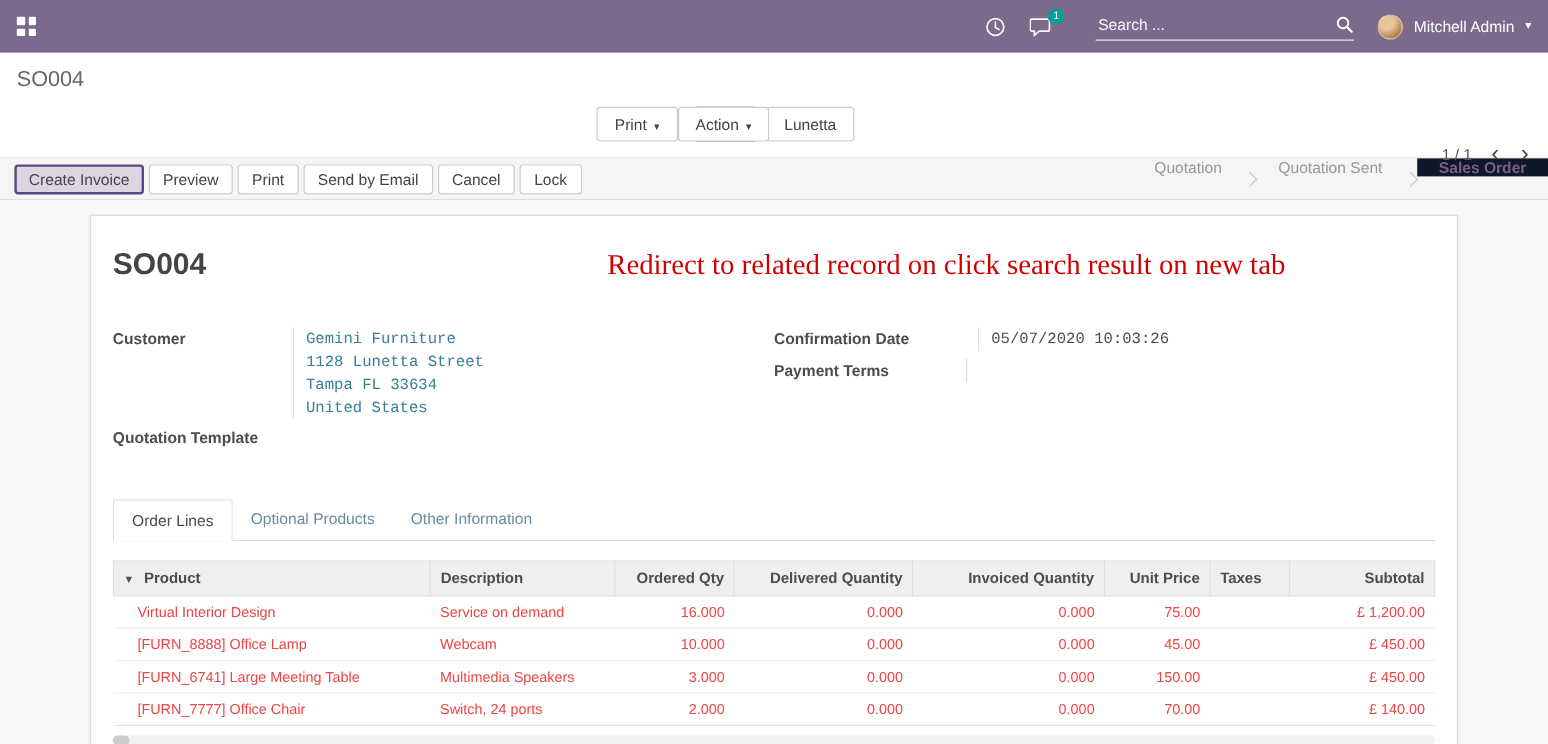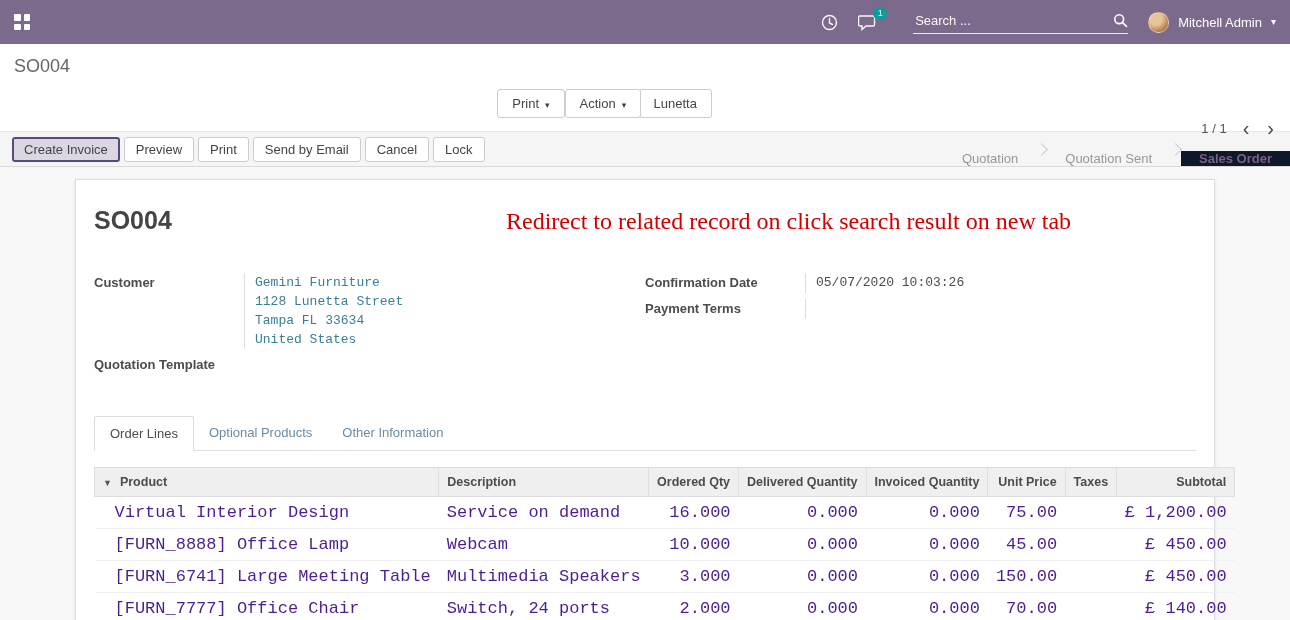--- a/index.html
+++ b/index.html
@@ -92,21 +92,21 @@
   .sbtn {
     font-family: "Liberation Sans", sans-serif;
     background: #fff; border: 1px solid #ccc; border-radius: 3px;
     font-size: 13px; color: #444; padding: 4px 11px; cursor: pointer;
   }
   .sbtn.highlight {
     background: #dcd6e3;
     border: 2px solid #584a80;
     padding: 3px 10px;
   }
-  .sb-steps { margin-left: auto; display: flex; align-items: flex-end; height: 100%; }
+  .sb-steps { margin-left: auto; display: flex; align-items: flex-start; height: 100%; }
   .step {
     display: flex; align-items: center;
     padding: 0 18px;
     color: #979797; font-size: 13px; cursor: pointer;
   }
   .step.active { background: #0f172a; color: #7c5f87; font-weight: 700; }
   .step-sep {
     width: 9px; height: 9px; align-self: center;
     border-top: 1px solid #c9c9c9; border-right: 1px solid #c9c9c9;
     transform: rotate(45deg); margin: 0 1px;
@@ -131,21 +131,21 @@
   }
 
   .groups { display: flex; margin-top: 38px; }
   .group { flex: 1; }
   .frow { display: flex; margin-bottom: 6px; }
   .flabel { width: 150px; font-weight: 700; color: #4c4c4c; padding-top: 2px; flex-shrink: 0; }
   .group.right .flabel { width: 160px; }
   .fvalue { border-left: 1px solid #ddd; padding-left: 10px; min-height: 20px; line-height: 19px; font-family: Liberation Mono, monospace; }
   .fvalue.noline { border-left: none; padding-left: 11px; }
   .link { color: #3a7e96; cursor: pointer; }
-  .plain { color: #4c4c4c; }
+  .plain { color: #4c4c4c; margin-left: 10px; }
 
   
   .tabs { display: flex; margin-top: 34px; border-bottom: 1px solid #ddd; }
   .tab {
     padding: 9px 15px; cursor: pointer;
     color: #6c8ba0; position: relative; top: 1px;
   }
   .tab.active {
     background: #fff; color: #4c4c4c;
     border: 1px solid #ddd; border-bottom: 1px solid #fff;
@@ -157,23 +157,22 @@
   th {
     background: #efefef;
     border: 1px solid #dfdfdf;
     font-size: 12.5px; font-weight: 700; color: #4c4c4c;
     padding: 7px 8px; text-align: left; white-space: nowrap;
   }
   th.num, td.num { text-align: right; }
   td {
     padding: 6px 8px;
     border-top: 1px solid #f0f0f0;
-    color: #4c1d95; font-size: 17px; white-space: nowrap;
+    color: #ef4444; font-size: 12px; white-space: nowrap;
     cursor: pointer;
-    font-family: Liberation Mono, monospace;
   }
   tbody tr:first-child td { border-top: none; }
   tbody { border-bottom: 1px solid #e3e3e3; }
   .col-toggle { font-size: 9px; color: #555; margin-right: 8px; cursor: pointer; }
 
   .hscroll { margin-top: 8px; height: 8px; background: #f2f2f2; border-radius: 4px; position: relative; }
   .hscroll .thumb { position: absolute; left: 0; top: 0; width: 14px; height: 8px; background: #cccccc; border-radius: 4px; cursor: grab; }
 
   svg { display: block; }
 </style>

